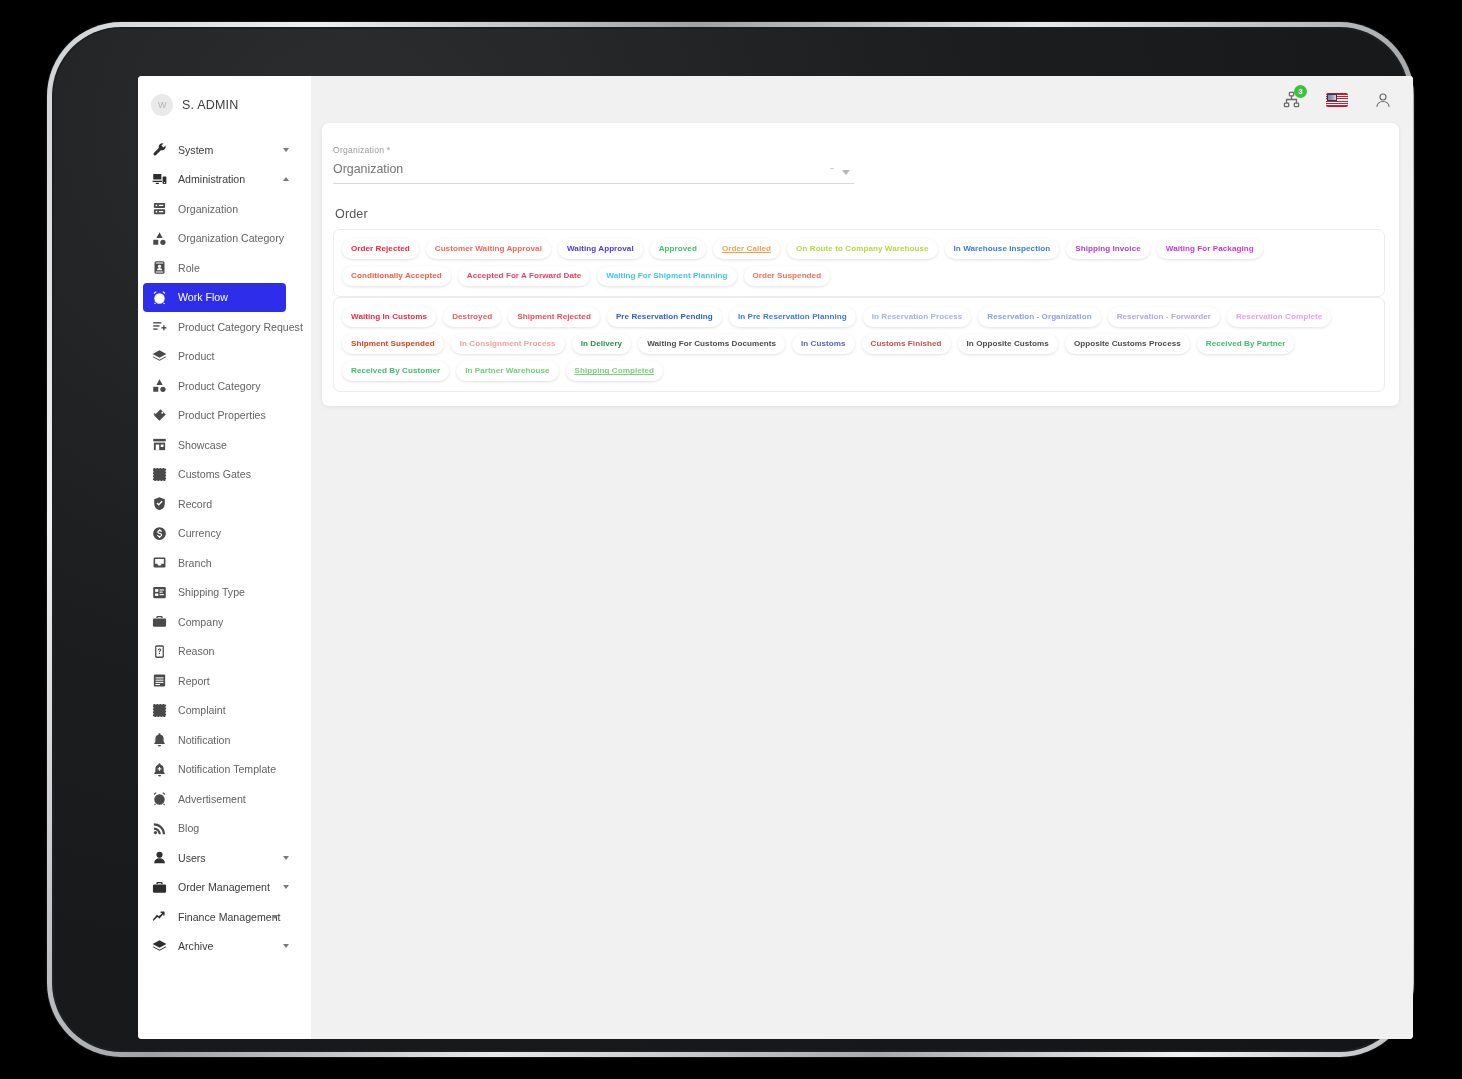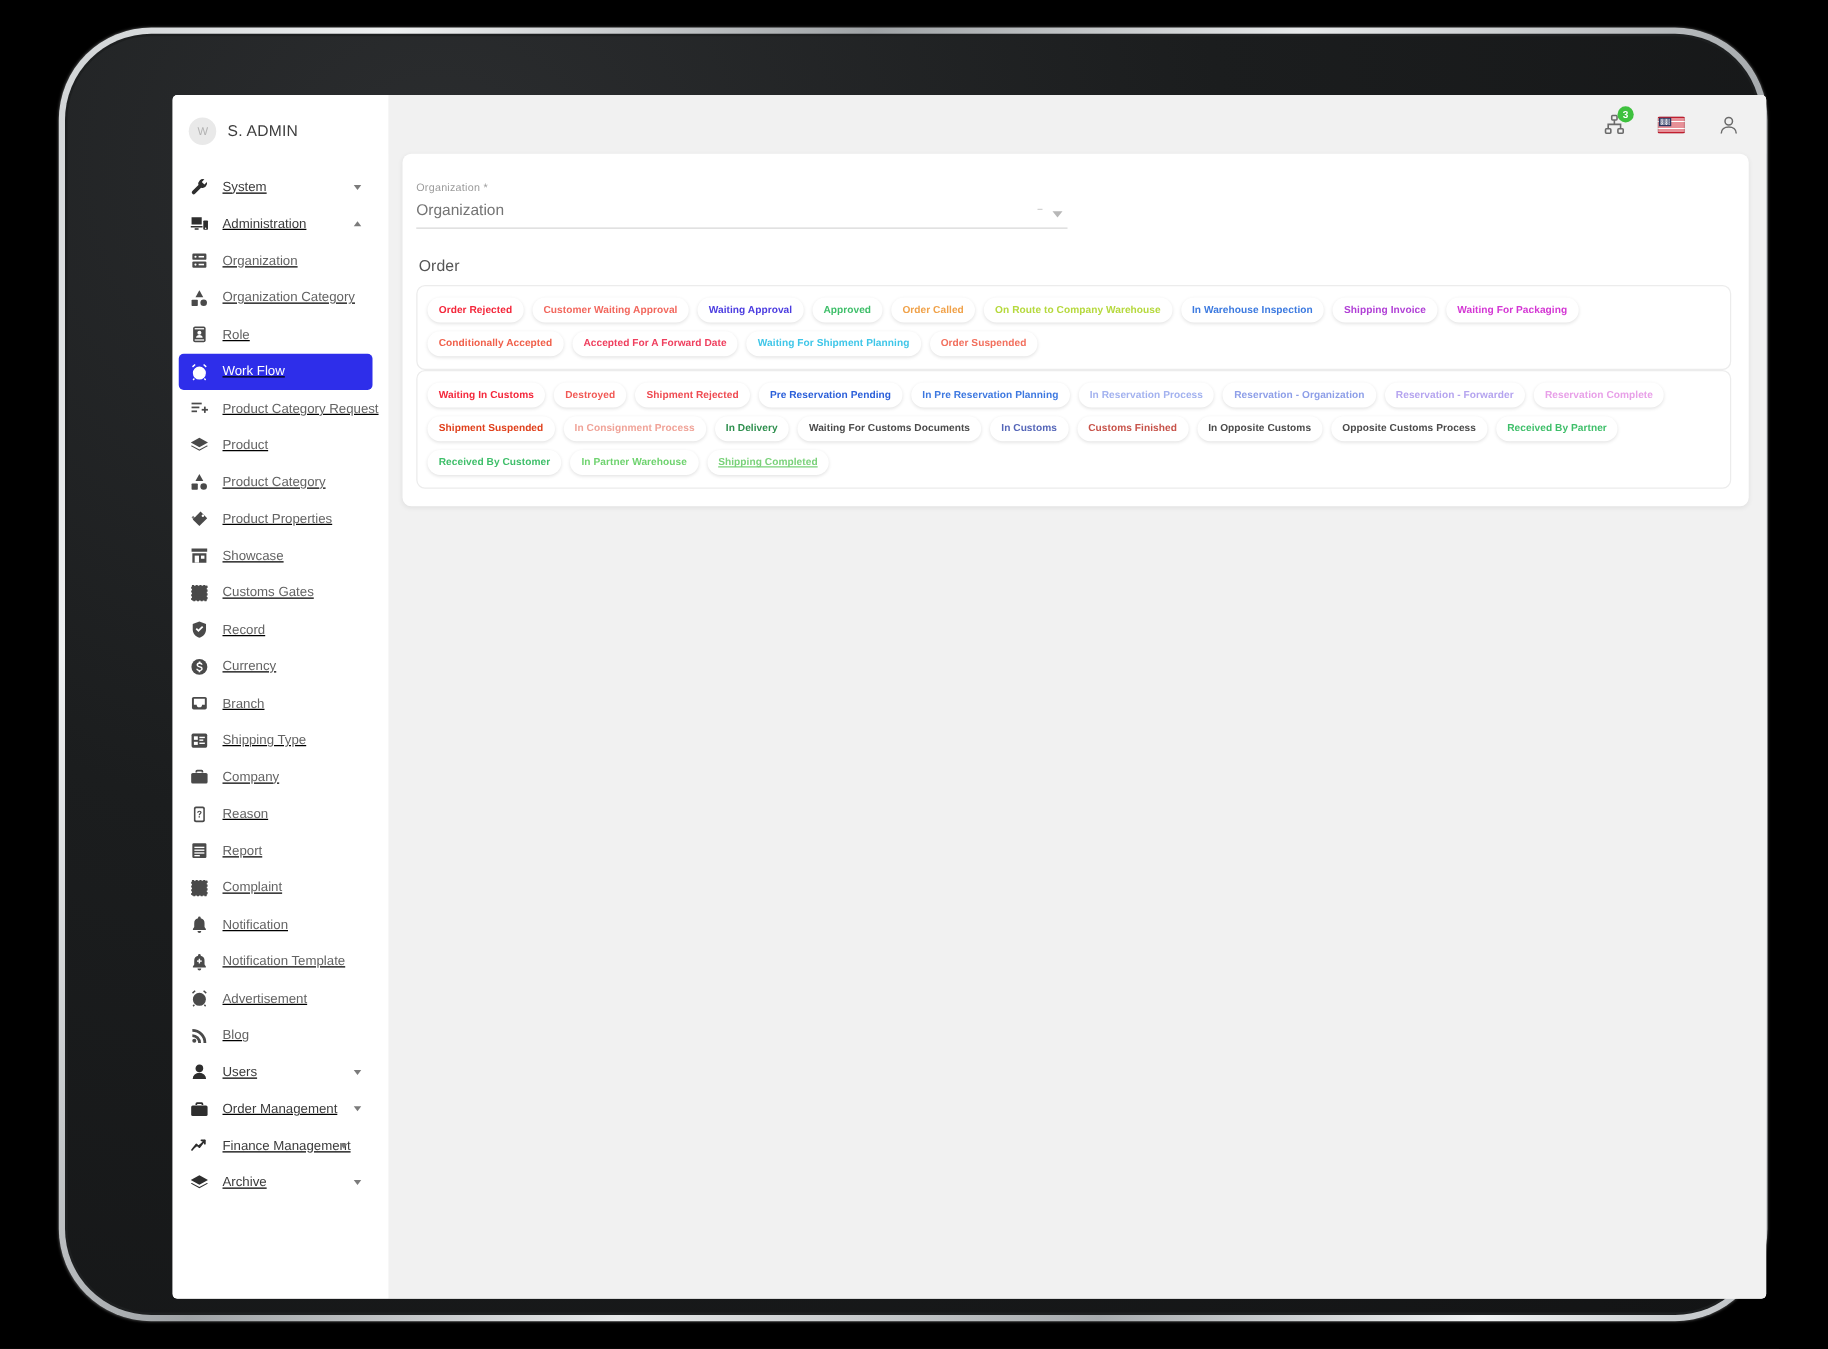--- a/index.html
+++ b/index.html
@@ -73,21 +73,20 @@
   .brand-name { font-size: 12.5px; color: #3d3d3d; letter-spacing: .2px; }
 
   .nav { margin-top: 10px; }
   .nav-item {
     display: flex; align-items: center;
     height: 29.5px;
     padding-left: 14px;
     gap: 11px;
     cursor: pointer;
     position: relative;
-    text-decoration: underline;
   }
   .nav-item .ic {
     width: 15px; height: 15px; flex: 0 0 15px;
     display: flex; align-items: center; justify-content: center;
     color: #4a4a4a;
   }
   .nav-item .ic svg { width: 15px; height: 15px; display:block; fill: currentColor; }
   .nav-label { font-size: 10.6px; color: #636363; white-space: nowrap; }
   .nav-item.group .nav-label { color: #3a3a3a; }
   .nav-item.group .ic { color: #2e2e2e; }
@@ -99,21 +98,21 @@
     border-top: 4.2px solid #7b7b7b;
   }
   .caret.up { border-top: none; border-bottom: 4.2px solid #7b7b7b; }
   .caret.tight { right: 33px; }
 
   .nav-item.active {
     background: #2e2eea;
     border-radius: 4px;
     margin: 0 5px 0 5px;
     padding-left: 9px;
-    width: 155px;
+    width: 143px;
   }
   .nav-item.active .nav-label { color: #ffffff; }
   .nav-item.active .ic { color: #ffffff; }
 
   
   .main {
     position: absolute; left: 173px; top: 0;
     width: 1102px; height: 963px;
     background: #f1f1f1;
   }
@@ -549,21 +548,21 @@
             <span class="field-chev"></span>
           </div>
 
           <div id="sections-root">
               <div class="section-title">Order</div>
               <div class="chip-panel">
                 <div class="chip" style="color: rgb(244, 39, 59);">Order Rejected</div>
                 <div class="chip" style="color: rgb(242, 103, 93);">Customer Waiting Approval</div>
                 <div class="chip" style="color: rgb(75, 60, 224);">Waiting Approval</div>
                 <div class="chip" style="color: rgb(63, 191, 106);">Approved</div>
-                <div class="chip" style="color: rgb(240, 162, 74);">Order Called</div>
+                <div class="chip" style="color: rgb(240, 162, 74); text-decoration: underline;">Order Called</div>
                 <div class="chip" style="color: rgb(182, 217, 62);">On Route to Company Warehouse</div>
                 <div class="chip" style="color: rgb(60, 122, 224);">In Warehouse Inspection</div>
                 <div class="chip" style="color: rgb(177, 64, 214);">Shipping Invoice</div>
                 <div class="chip" style="color: rgb(212, 55, 212);">Waiting For Packaging</div>
                 <div class="chip" style="color: rgb(240, 96, 75);">Conditionally Accepted</div>
                 <div class="chip" style="color: rgb(239, 63, 94);">Accepted For A Forward Date</div>
                 <div class="chip" style="color: rgb(63, 198, 232);">Waiting For Shipment Planning</div>
                 <div class="chip" style="color: rgb(242, 112, 94);">Order Suspended</div>
               </div>
               <div class="chip-panel">

